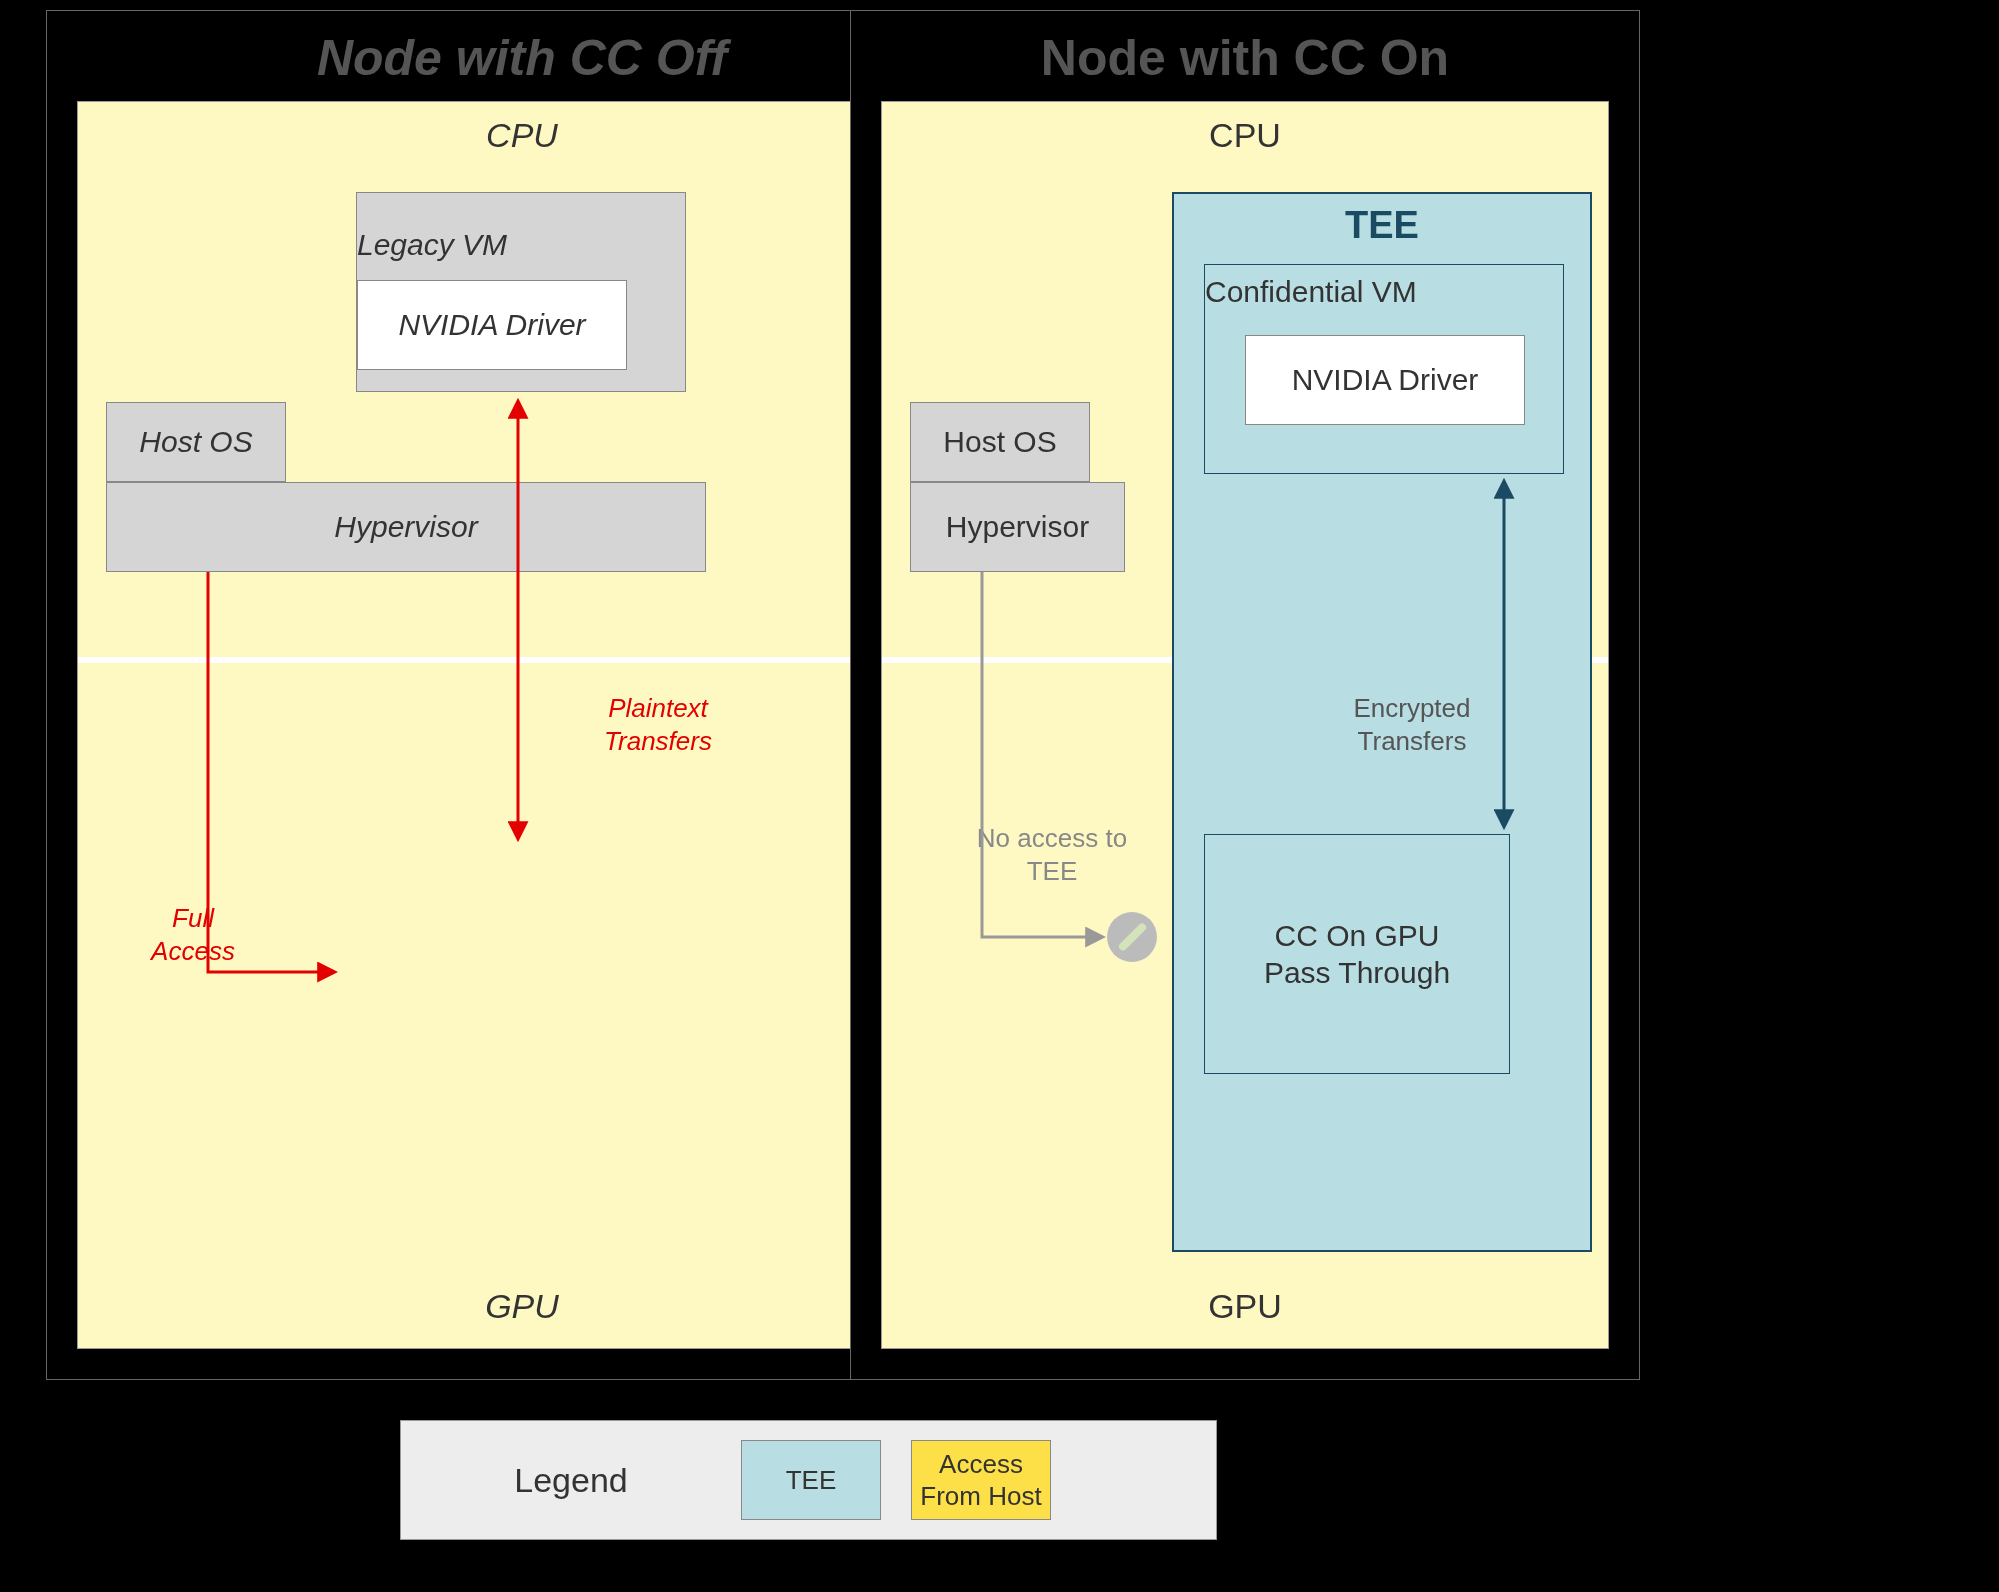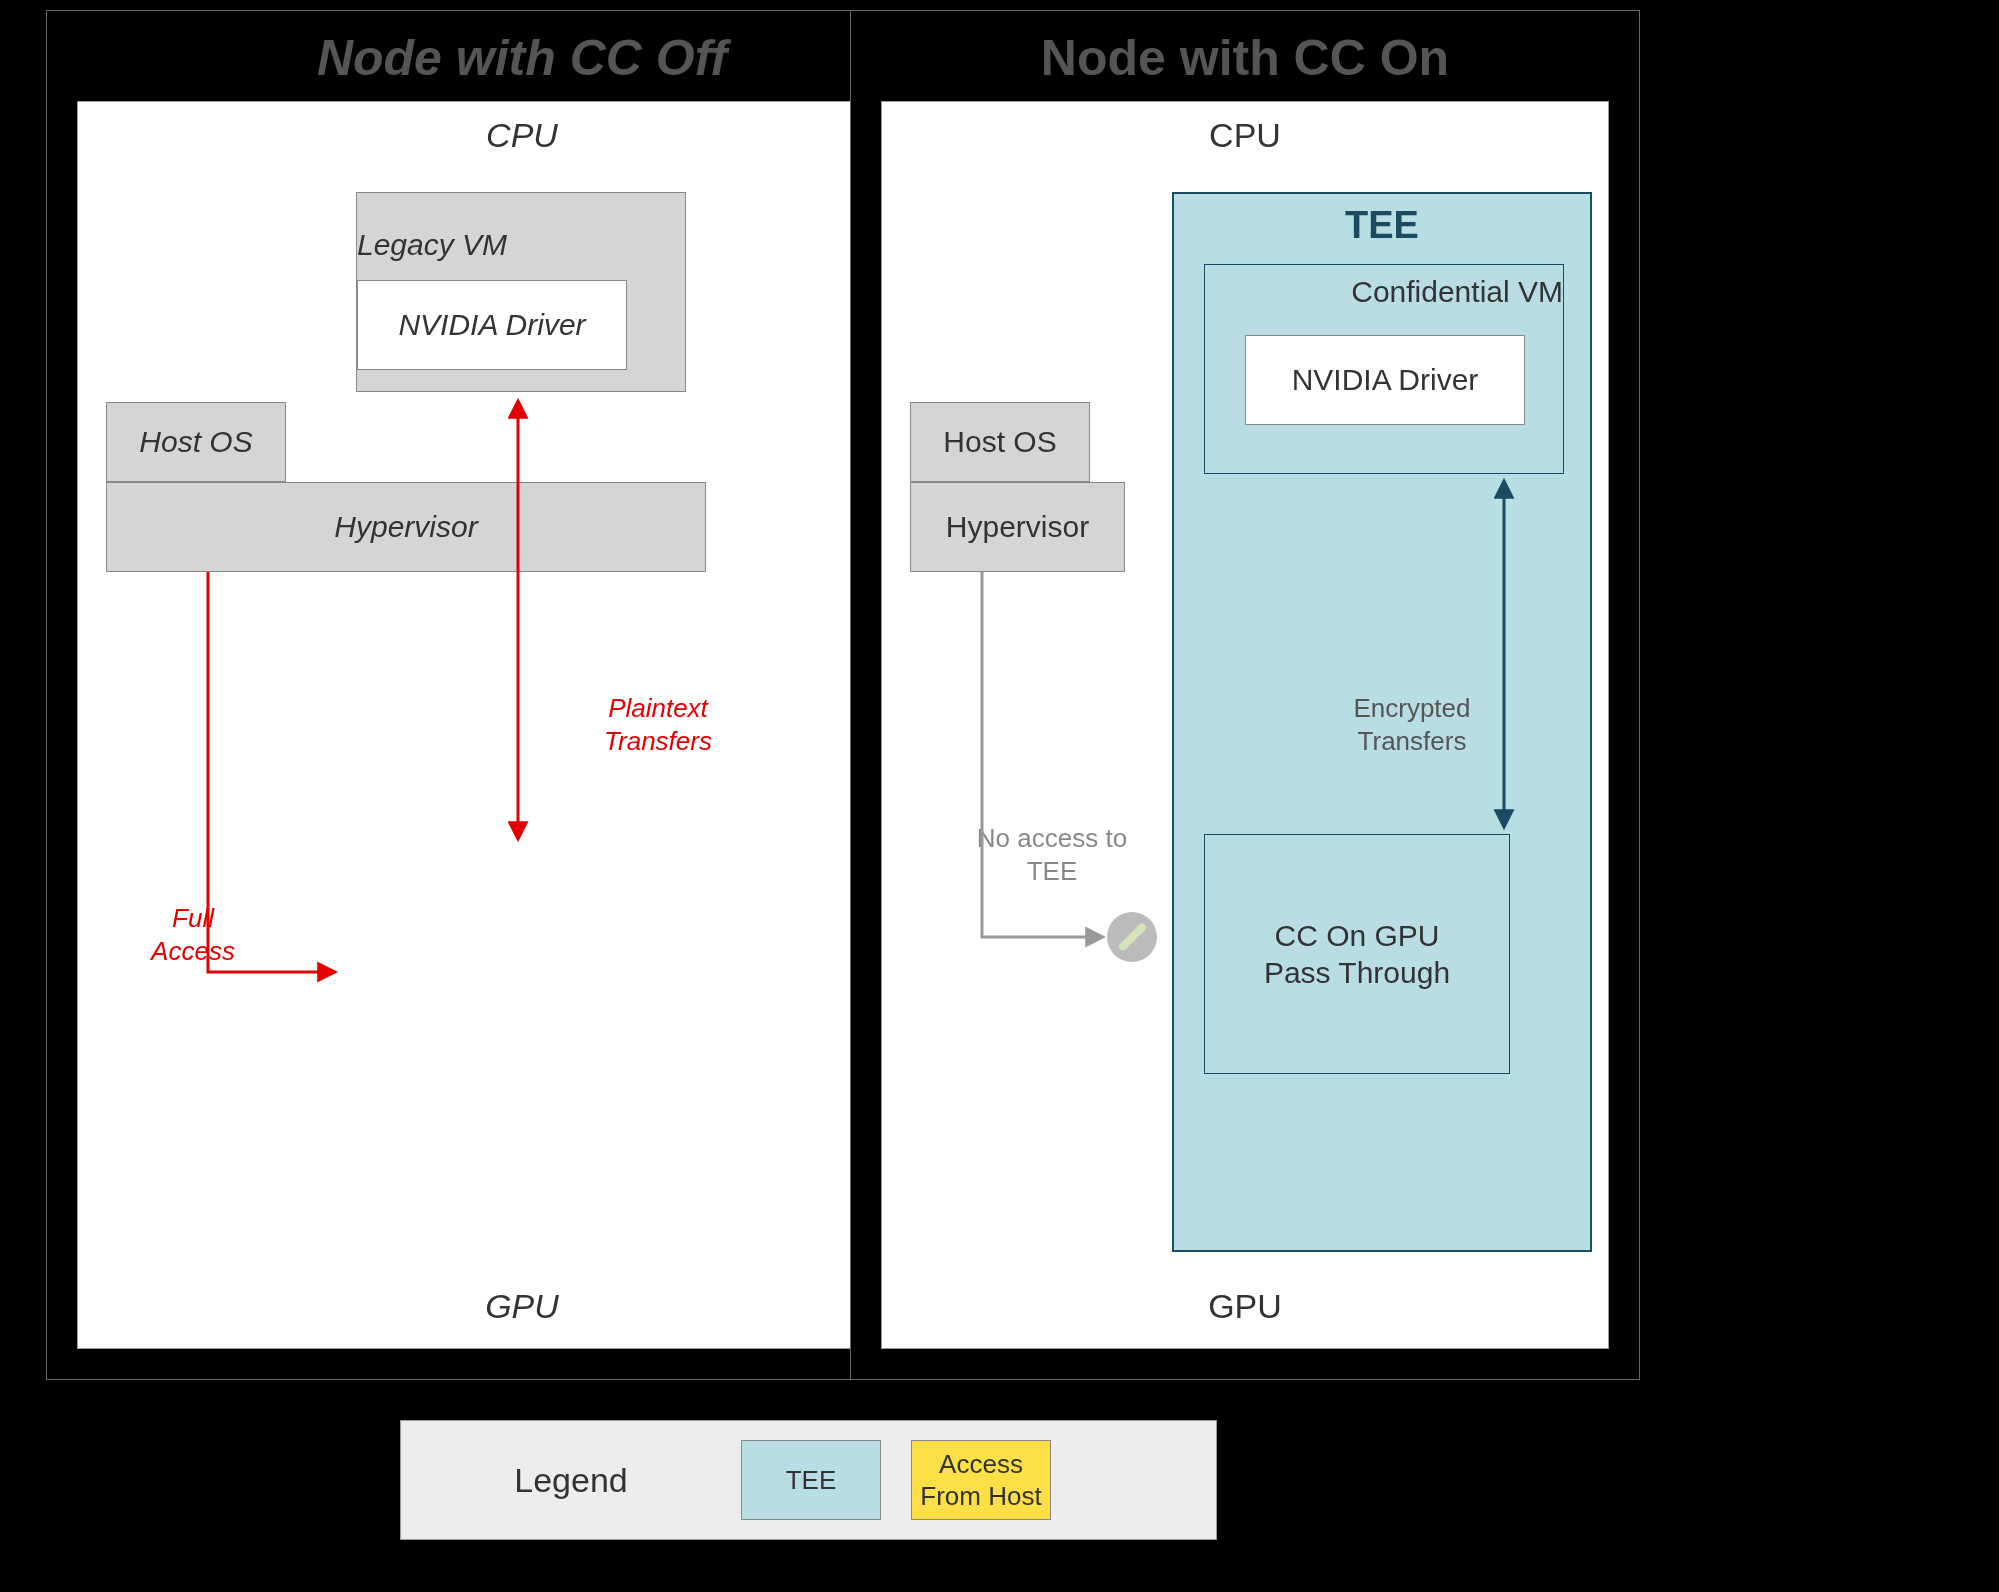--- a/index.html
+++ b/index.html
@@ -21,21 +21,21 @@
     .node-title {
       color: #555;
       font-size: 50px;
       font-weight: 700;
       text-align: center;
       padding: 18px 0;
     }
     .green-panel {
       position: absolute;
       left: 30px; right: 30px; top: 90px; bottom: 30px;
-      background: #ffffff;
+      background: #fef9c3;
       border: 1px solid #999;
       padding-left: 33px;
     }
     .cpu-label, .gpu-label {
       position: absolute;
       left: 0; right: 0;
       text-align: center;
       font-size: 34px;
       color: #333;
     }
@@ -84,21 +84,21 @@
       color: #1b4a63;
     }
     .conf-vm {
       position: absolute;
       background: #b8dde2;
       border: 1px solid #1b4a63;
     }
     .conf-vm-title {
       position: absolute;
       top: 10px; left: 0; right: 0;
-      text-align: right;
+      text-align: left;
       font-size: 30px;
       color: #333;
     }
     .cc-on-gpu {
       position: absolute;
       background: #b8dde2;
       border: 1px solid #1b4a63;
       display: flex;
       align-items: center;
       justify-content: center;

